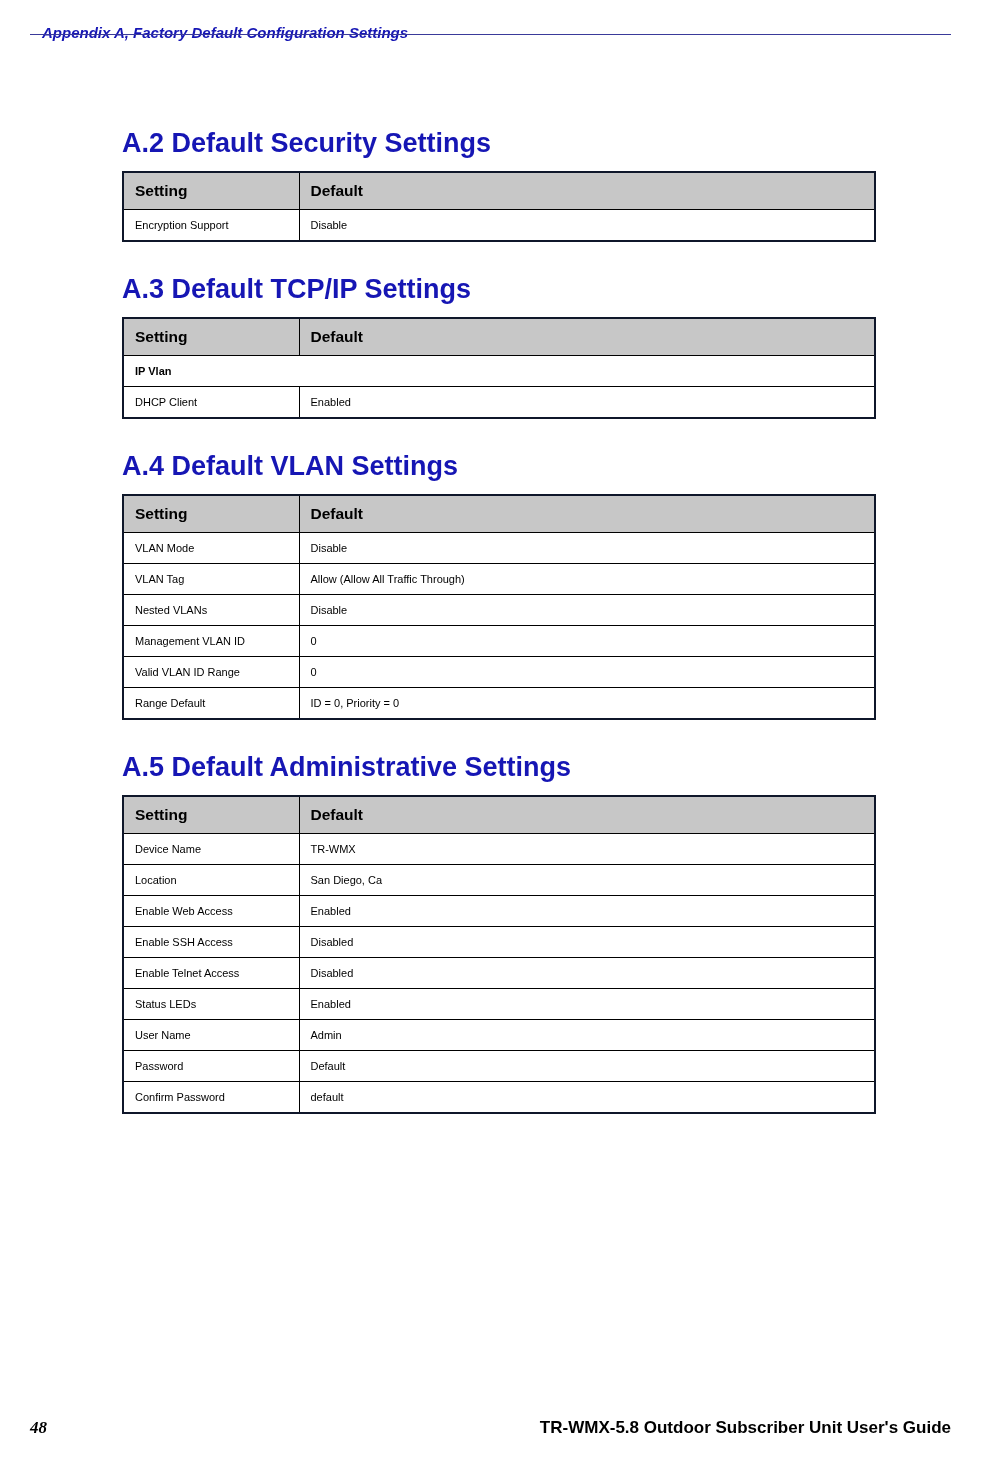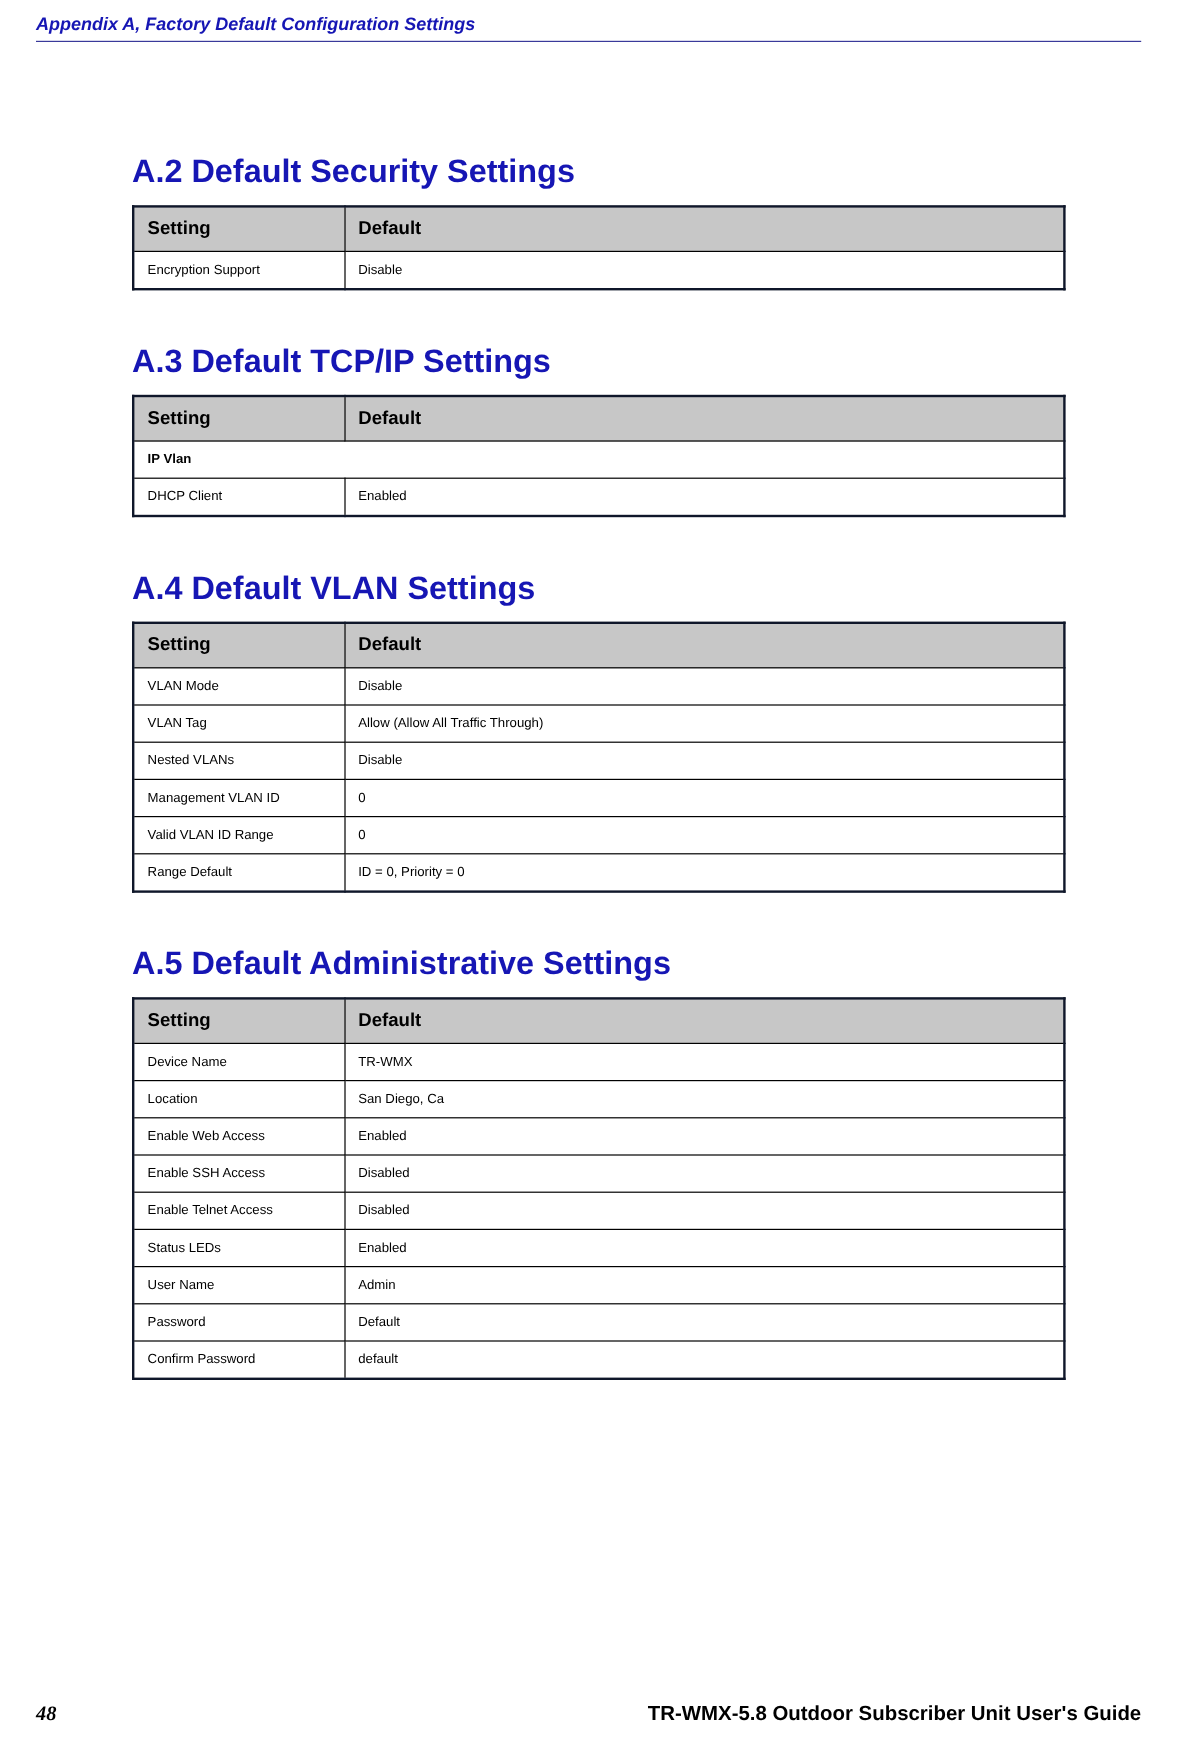--- a/index.html
+++ b/index.html
@@ -5,21 +5,21 @@
     * { margin: 0; padding: 0; box-sizing: border-box; }
     body {
       font-family: Arial, Helvetica, sans-serif;
       width: 981px;
       height: 1466px;
       background: #fff;
       color: #000;
       position: relative;
     }
     .page {
-      padding: 0;
+      padding: 12px;
       height: 100%;
       position: relative;
     }
     .header-line {
       border-top: 1px solid #3a3a9a;
       margin: 0 30px 0 30px;
       position: absolute;
       top: 34px;
       left: 0;
       right: 0;
@@ -34,21 +34,21 @@
     }
     .content {
       padding: 55px 93px 0 110px;
     }
     .section-heading {
       font-family: Arial, Helvetica, sans-serif;
       font-size: 27px;
       font-weight: bold;
       color: #1616b4;
       margin-bottom: 12px;
-      margin-top: 44px;
+      margin-top: 32px;
     }
     .section-heading:first-child {
     }
     table.settings {
       width: 100%;
       border-collapse: collapse;
       border: 2px solid #0f172a;
       margin-bottom: 6px;
     }
     table.settings th,

